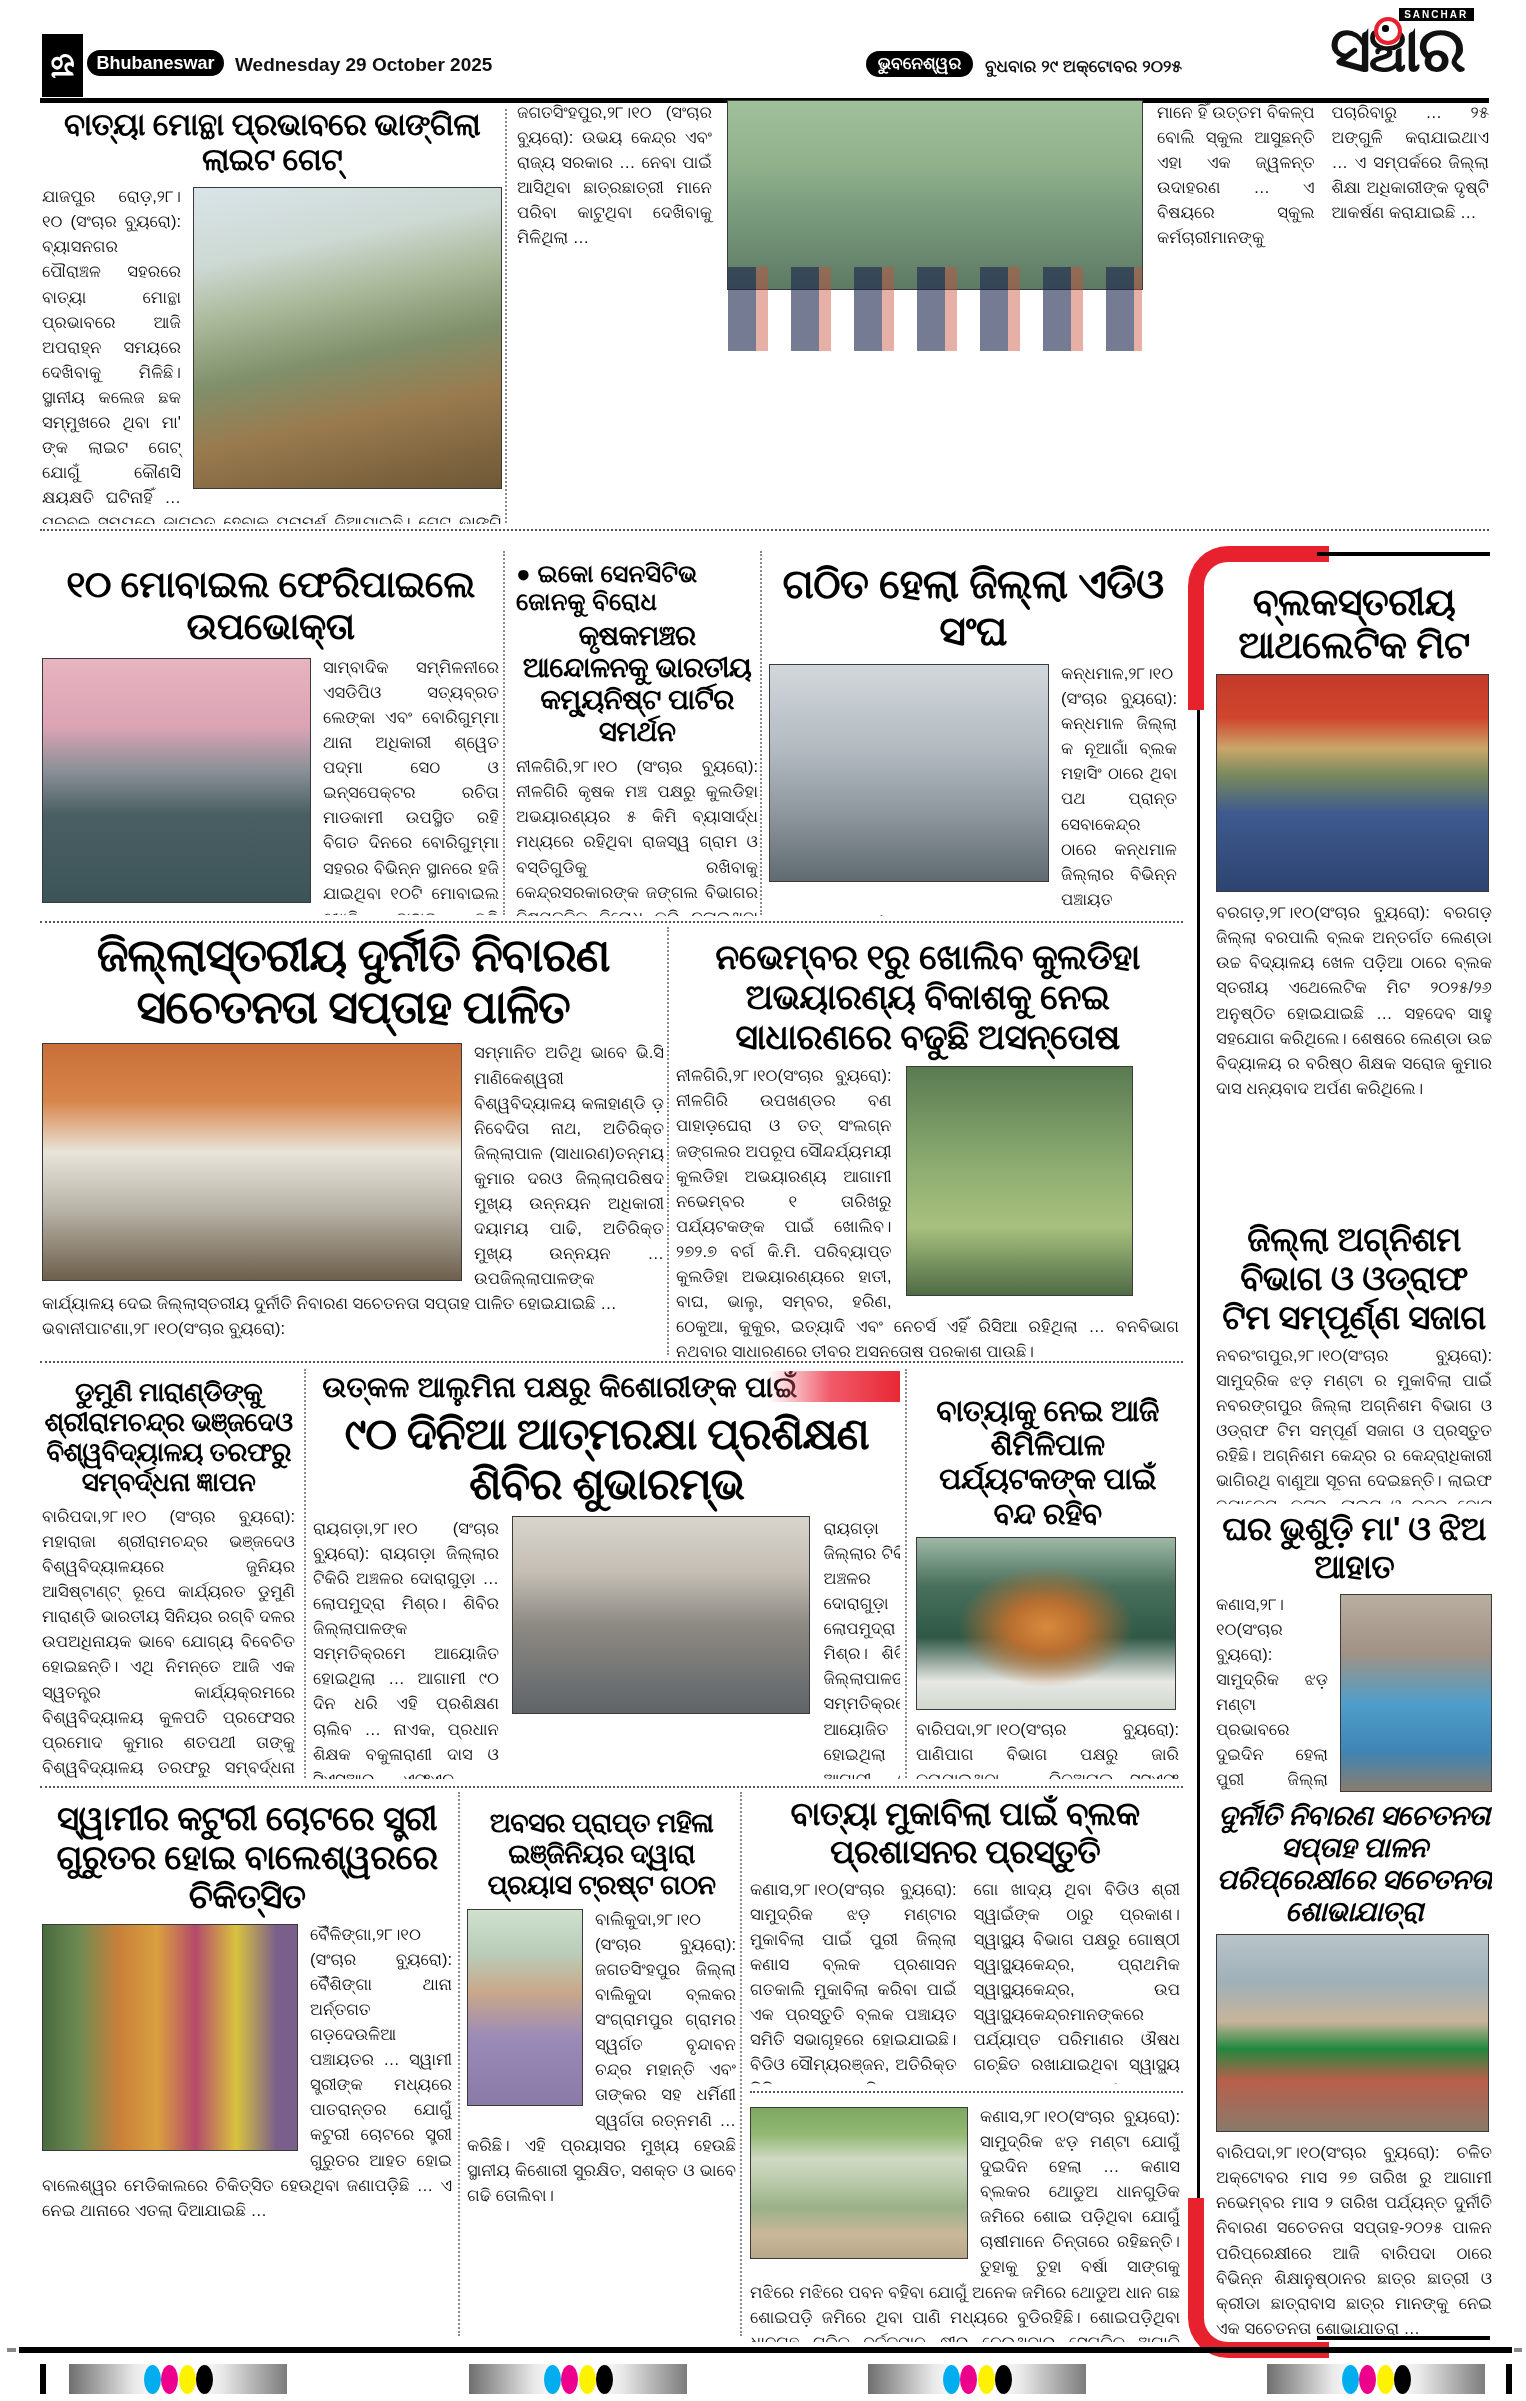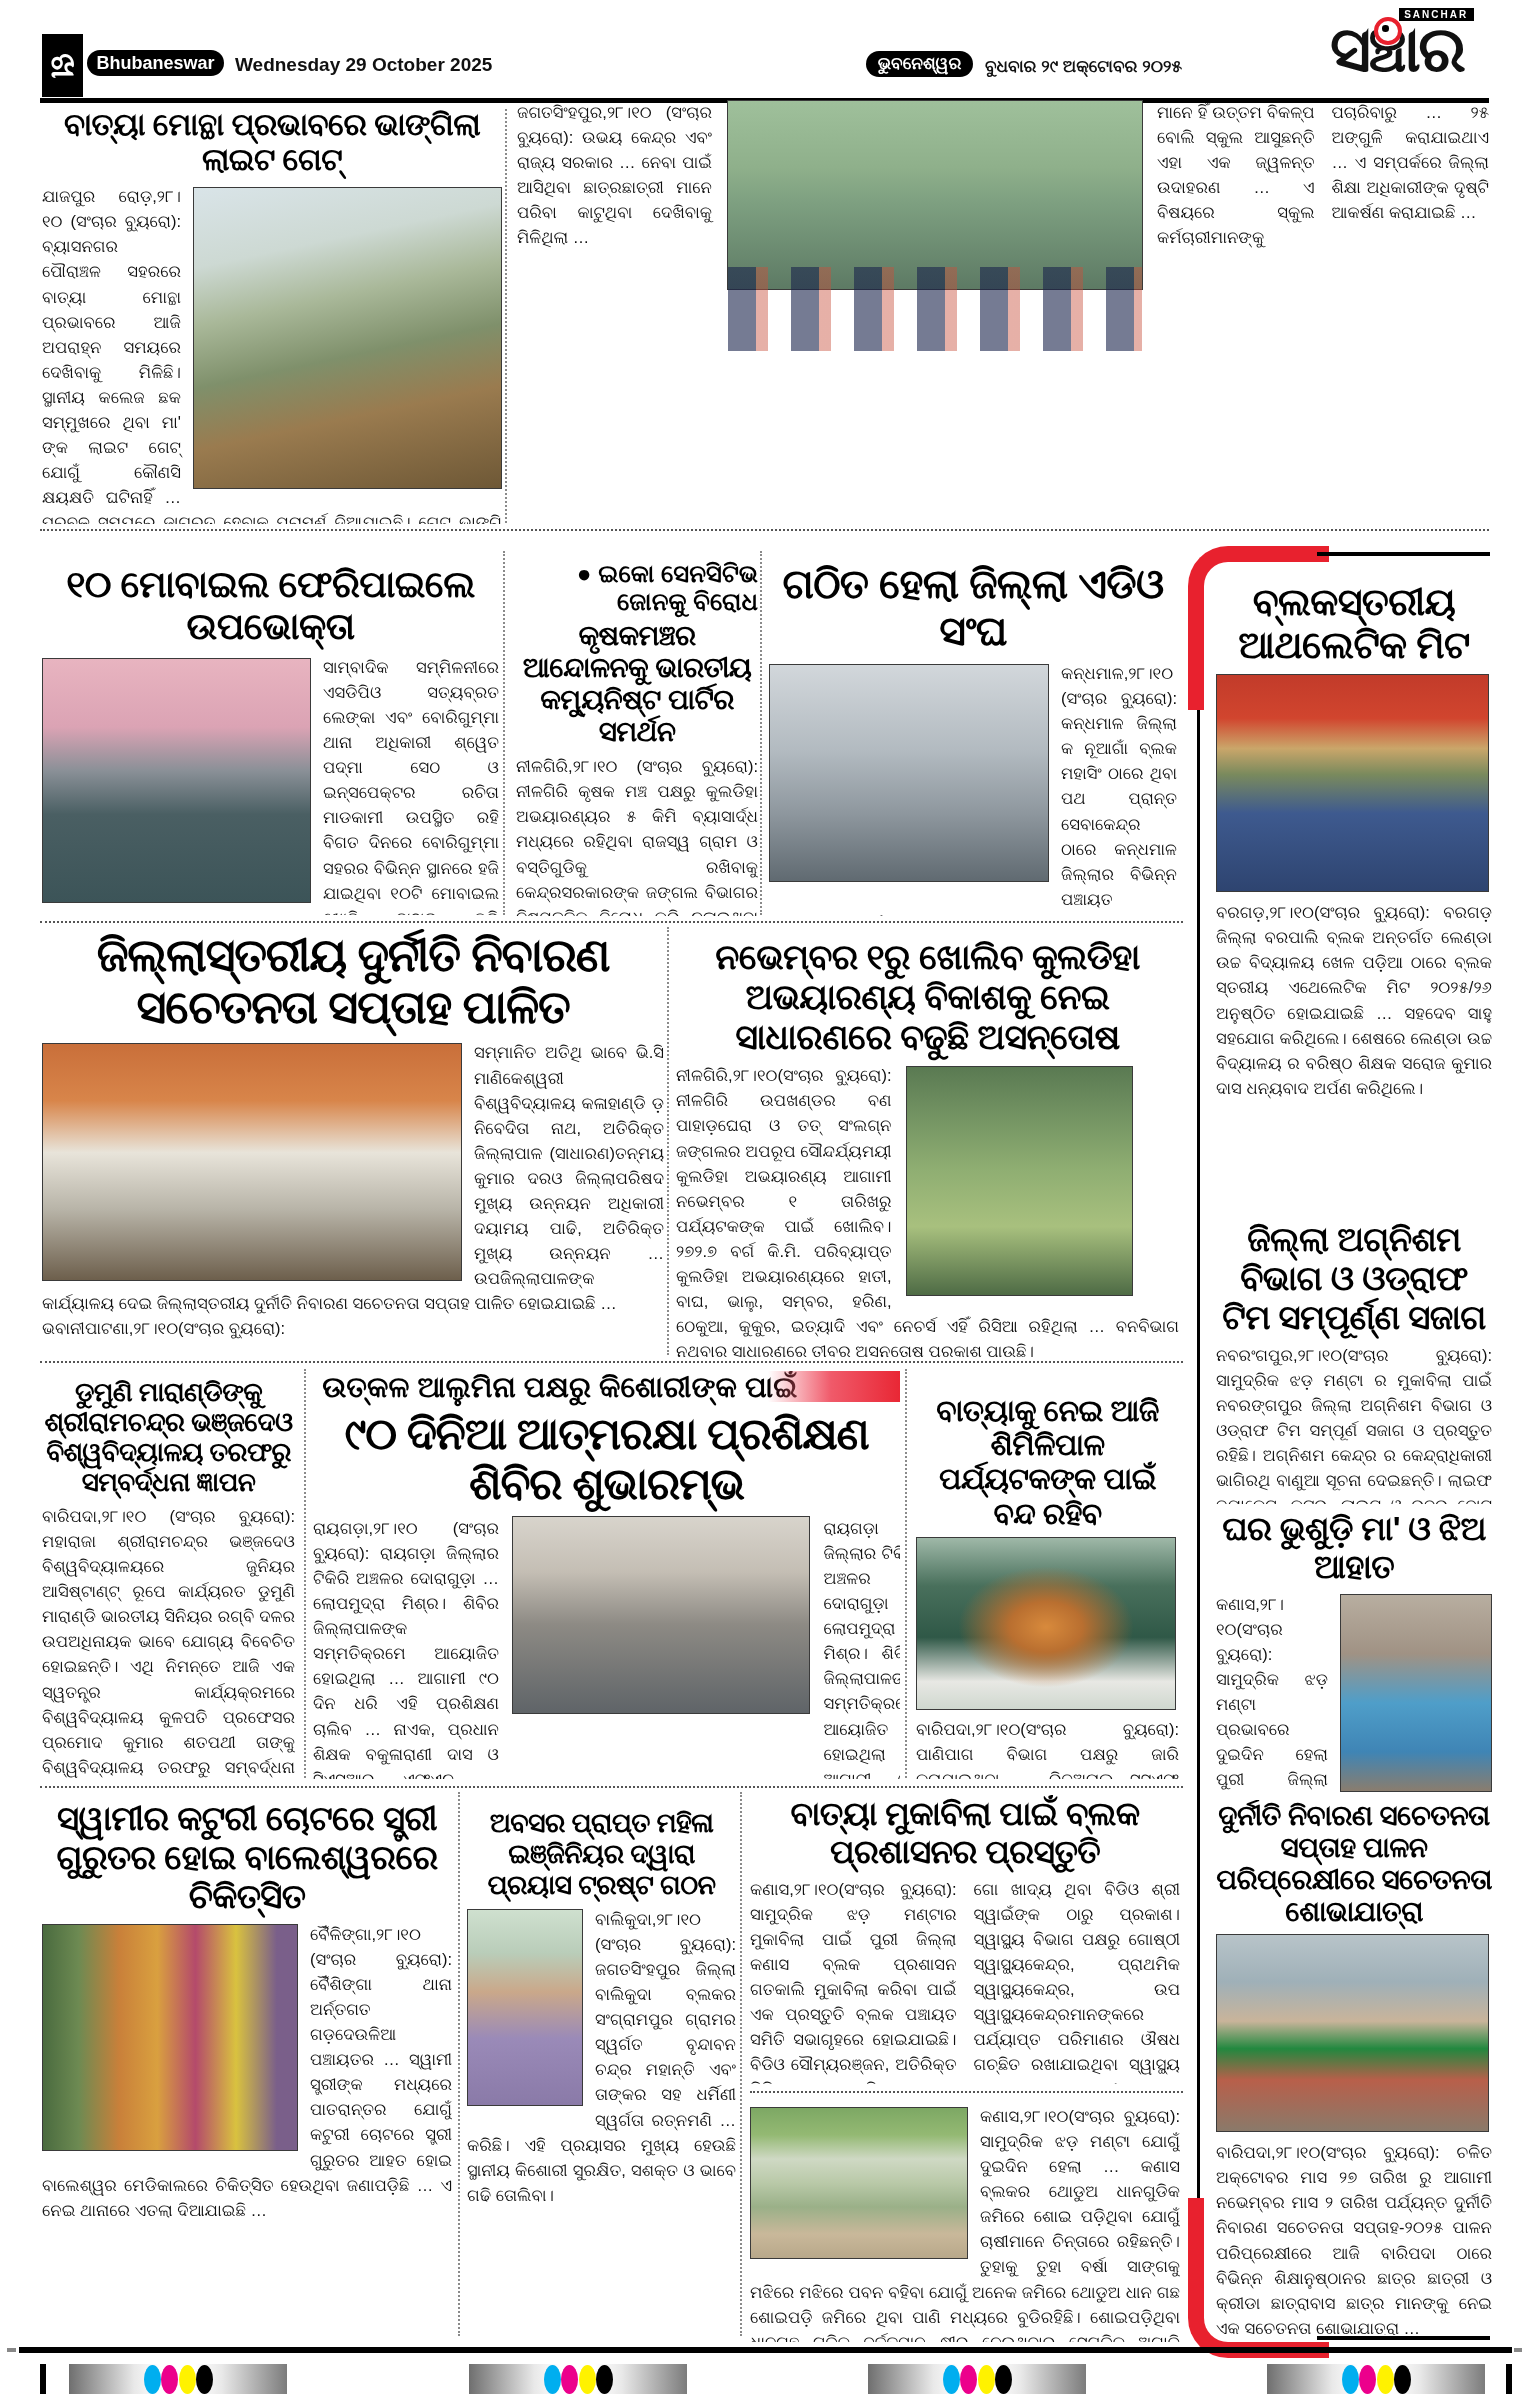--- a/index.html
+++ b/index.html
@@ -19,21 +19,21 @@
   .logo .od{position:absolute;left:0;top:12px;font-size:63px;font-weight:900;letter-spacing:-2.6px;line-height:1.1;}
   .logo .tag{position:absolute;right:18.5px;top:5.3px;background:#000;color:#fff;font-size:10px;
              letter-spacing:2px;padding:1.3px 5.3px;font-weight:bold;}
   .logo .dot{position:absolute;left:44px;top:14.5px;width:20px;height:20px;border:4.6px solid #e8212e;
              border-radius:50%;background:#fff;}
   .logo .dot i{position:absolute;left:4px;top:4px;width:6.6px;height:6.6px;border-radius:50%;background:#000;}
   .hdr-rule{position:absolute;left:40px;top:98px;width:1449px;height:5.3px;background:#000;}
   
   .art{position:absolute;overflow:hidden;}
   .hl{font-weight:900;color:#000;text-align:center;line-height:1.14;letter-spacing:-0.7px;margin:0 0 6.6px 0;}
-  .kick{font-weight:900;color:#000;text-align:right;margin:0 0 4px 0;}
+  .kick{font-weight:900;color:#000;text-align:left;margin:0 0 4px 0;}
   .body{font-size:16.5px;line-height:1.52;text-align:justify;color:#101010;margin:0;}
   .dl{font-weight:normal;}
   .photo{border:0.7px solid #3a3a3a;box-sizing:border-box;}
   .fl{float:left;margin:2.6px 12px 5.3px 0;}
   .fr{float:right;margin:2.6px 0 5.3px 12px;}
   .cols2{column-count:2;column-gap:17px;}
   
   .hsep{position:absolute;height:0;border-top:2.6px dotted #555;}
   .vsep{position:absolute;width:0;border-left:2px dotted #8a8a8a;}
   
@@ -172,21 +172,21 @@
   <article class="art" style="left:1216px;top:1510px;width:276px;height:284px;">
     <h2 class="hl" style="font-size:33px;">ଘର ଭୁଶୁଡ଼ି ମା' ଓ ଝିଅ ଆହାତ</h2>
     <div>
       <div class="photo pM fr" style="width:152px;height:198px;"></div>
       <p class="body"><b class="dl">କଣାସ,୨୮।୧୦(ସଂଚାର ବ୍ୟୁରୋ):</b>
       <span>ସାମୁଦ୍ରିକ ଝଡ଼ ମଣ୍ଟା ପ୍ରଭାବରେ ଦୁଇଦିନ ହେଲା ପୁରୀ ଜିଲ୍ଲା କଣାସ ବ୍ଲକର ବିଭିନ୍ନ ଅଞ୍ଚଳରେ ତୁହାକୁ ତୁହା ବର୍ଷା ଲାଗିରହିବା ସହିତ ମଝିରେ ମଝିରେ ପବନ ବହୁଛି। ଆଜି ୧୧ଟା ସମୟରେ ଯୋଗୁଁ ସାହୁପଡ଼ା ଗ୍ରାମପଞ୍ଚାୟତର ସାହୁପଡ଼ା ଗ୍ରାମର ରୋହିତ କୁମାର ମାର୍ଥାଙ୍କ ଚାଳଛପର ବାସଗୃହର … ହୋଇ ଘରକୁ ଫେରିଆସିଥିବା ଜଣାପଡ଼ିଛି।</span></p>
     </div>
   </article>
 
   <article class="art" style="left:1216px;top:1800px;width:276px;height:535px;">
-    <h2 class="hl" style="font-size:28px;">ଦୁର୍ନୀତି ନିବାରଣ ସଚେତନତା ସପ୍ତାହ ପାଳନ ପରିପ୍ରେକ୍ଷୀରେ ସଚେତନତା ଶୋଭାଯାତ୍ରା</h2>
+    <h2 class="hl" style="font-size:28px;font-style:italic;">ଦୁର୍ନୀତି ନିବାରଣ ସଚେତନତା ସପ୍ତାହ ପାଳନ ପରିପ୍ରେକ୍ଷୀରେ ସଚେତନତା ଶୋଭାଯାତ୍ରା</h2>
     <div class="photo pR" style="width:273px;height:198px;margin-bottom:8px;"></div>
     <p class="body"><b class="dl">ବାରିପଦା,୨୮।୧୦(ସଂଚାର ବ୍ୟୁରୋ):</b>
     <span>ଚଳିତ ଅକ୍ଟୋବର ମାସ ୨୭ ତାରିଖ ରୁ ଆଗାମୀ ନଭେମ୍ବର ମାସ ୨ ତାରିଖ ପର୍ଯ୍ୟନ୍ତ ଦୁର୍ନୀତି ନିବାରଣ ସଚେତନତା ସପ୍ତାହ-୨୦୨୫ ପାଳନ ପରିପ୍ରେକ୍ଷୀରେ ଆଜି ବାରିପଦା ଠାରେ ବିଭିନ୍ନ ଶିକ୍ଷାନୁଷ୍ଠାନର ଛାତ୍ର ଛାତ୍ରୀ ଓ କ୍ରୀଡା ଛାତ୍ରାବାସ ଛାତ୍ର ମାନଙ୍କୁ ନେଇ ଏକ ସଚେତନତା ଶୋଭାଯାତ୍ରା …</span></p>
   </article>
 
   <div class="hsep" style="left:40px;top:921px;width:1143px;"></div>
 
   <article class="art" style="left:42px;top:929px;width:622px;height:428px;">
     <h2 class="hl" style="font-size:46px;letter-spacing:-1.3px;">ଜିଲ୍ଲାସ୍ତରୀୟ ଦୁର୍ନୀତି ନିବାରଣ ସଚେତନତା ସପ୍ତାହ ପାଳିତ</h2>
     <div>

